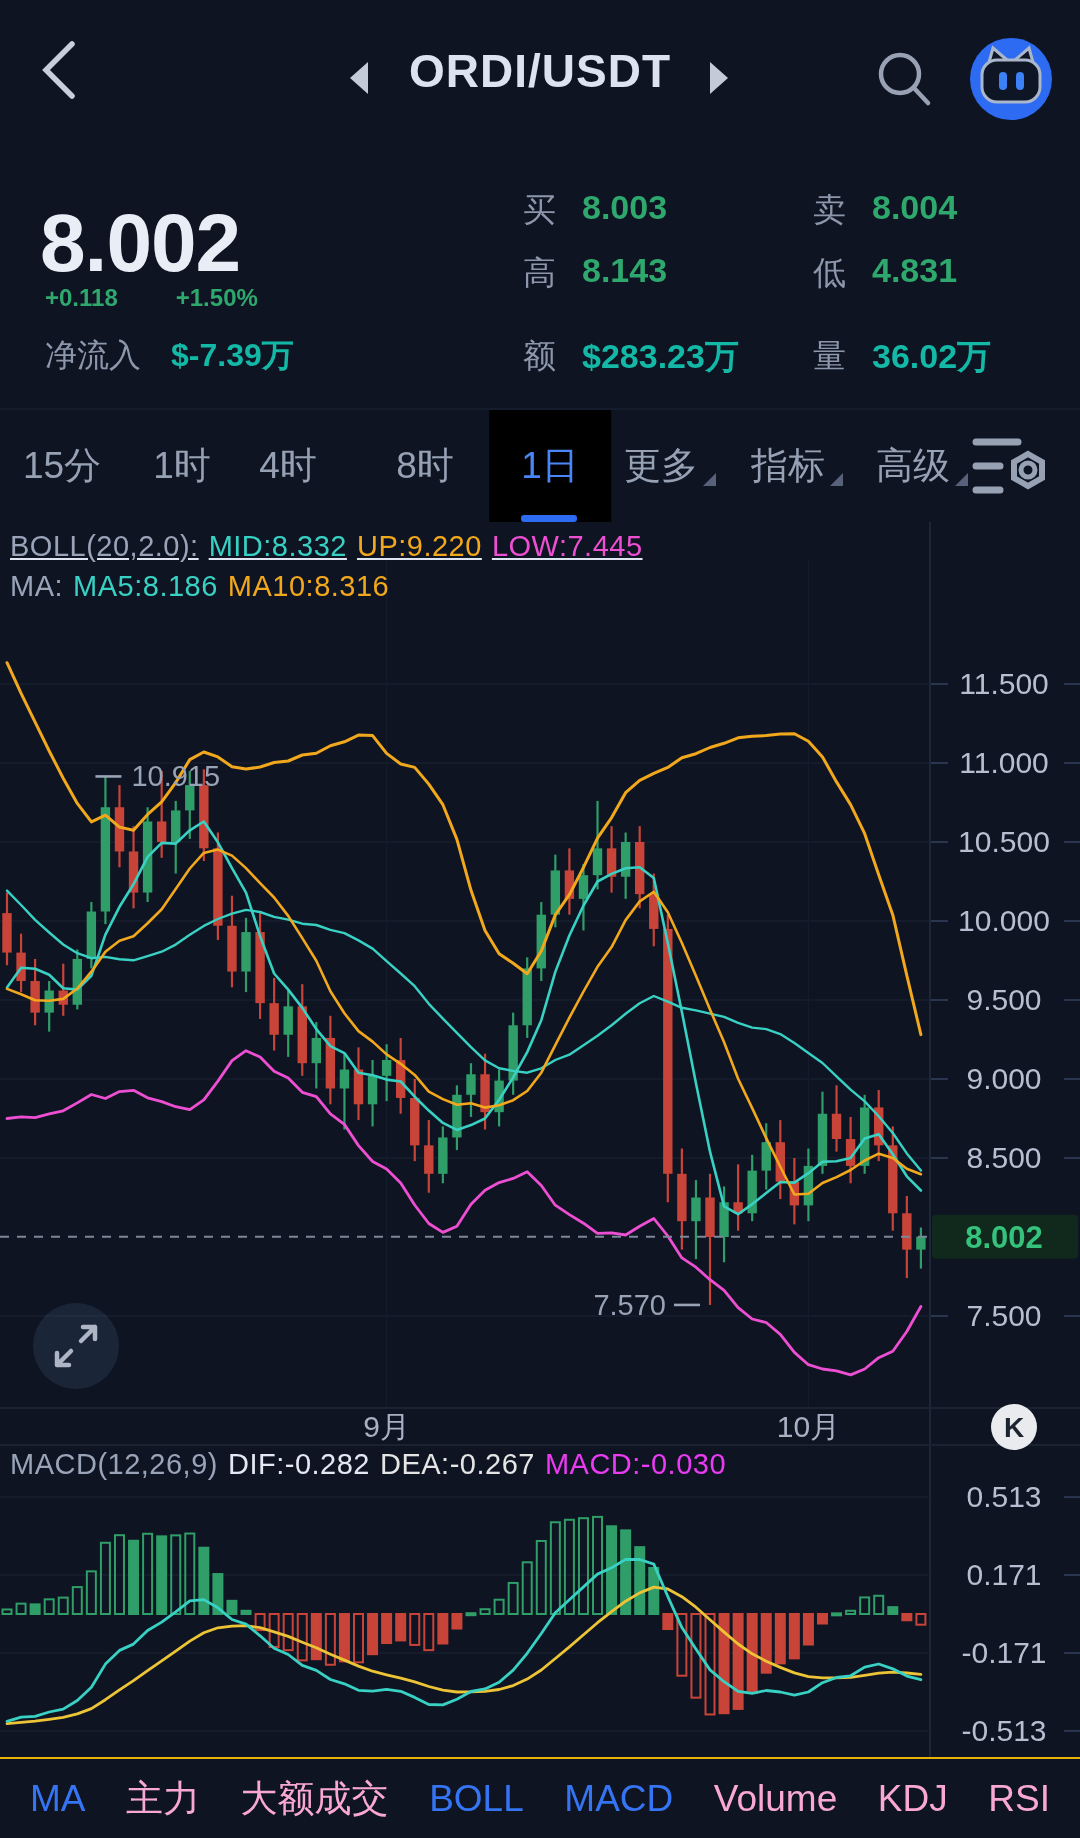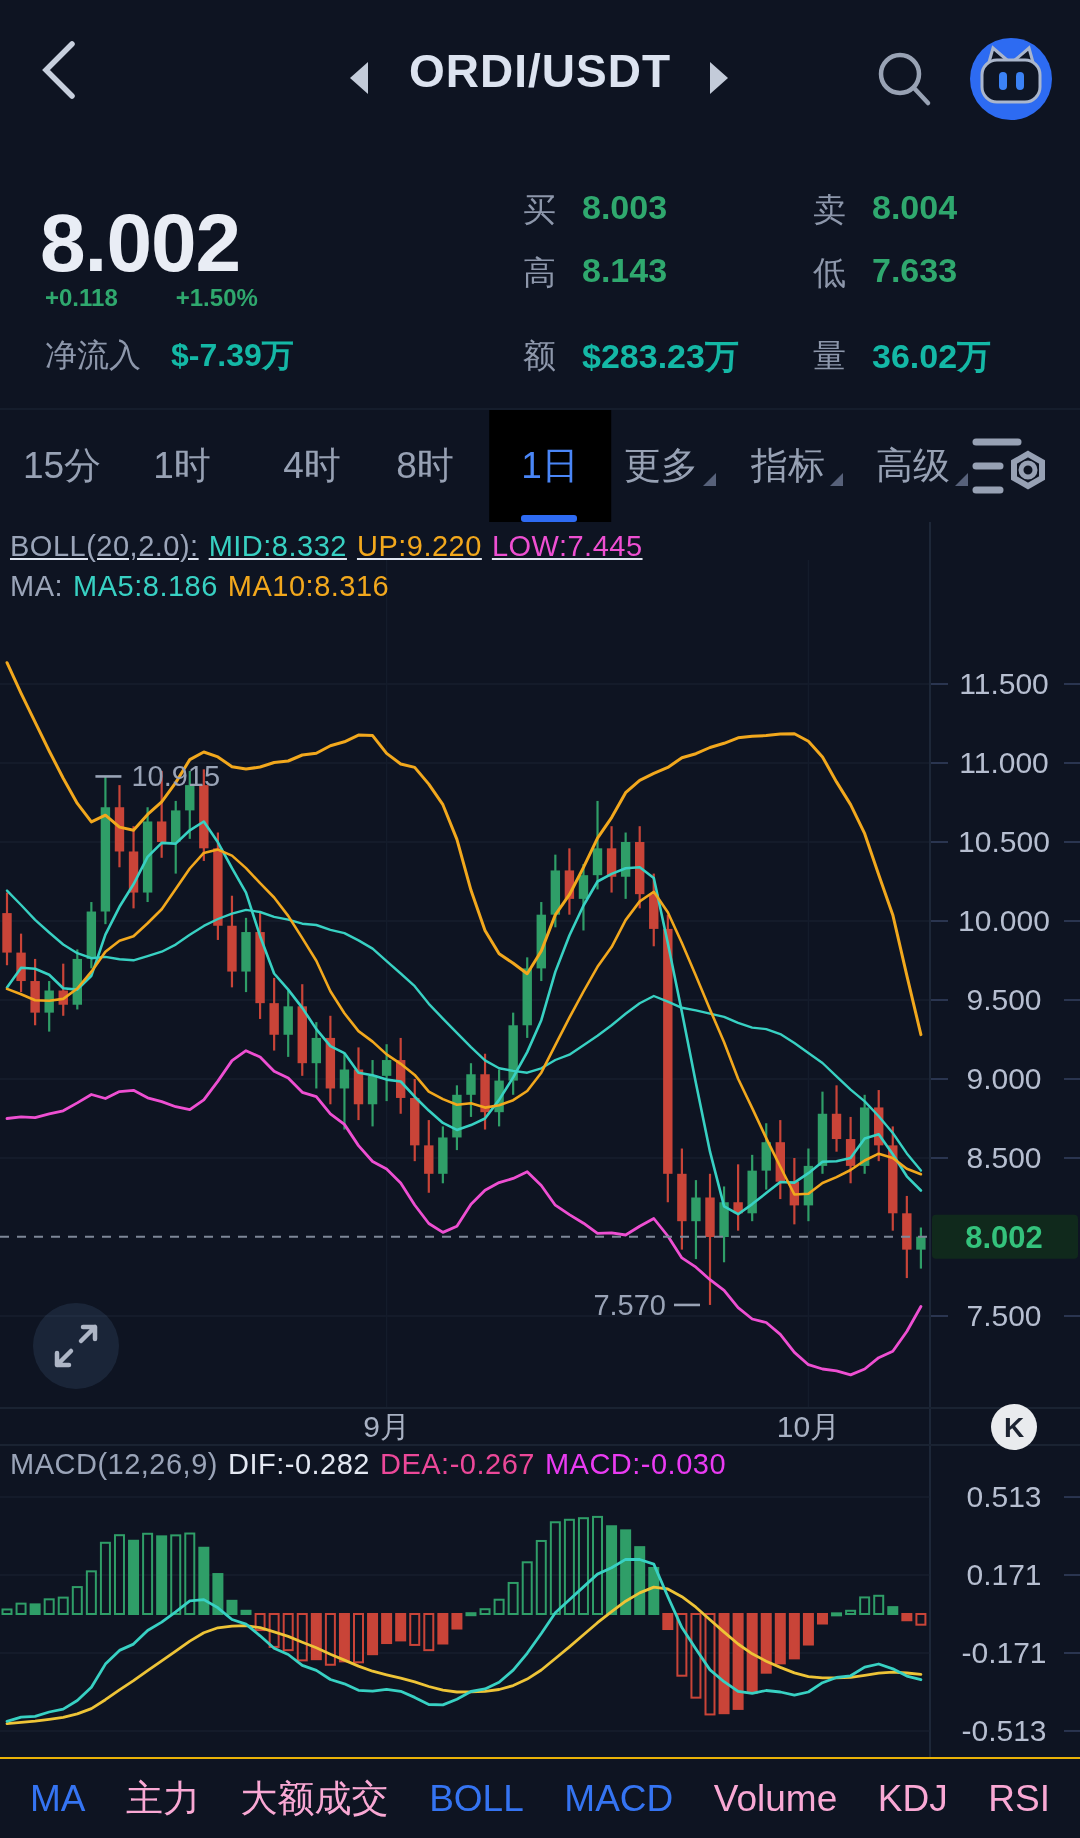--- a/index.html
+++ b/index.html
@@ -373,39 +373,39 @@
   <div class="stat overlay" style="left:813px;top:188px">
     <span class="lbl">卖</span>
     <span class="val-green">8.004</span>
   </div>
   <div class="stat overlay" style="left:523px;top:251px">
     <span class="lbl">高</span>
     <span class="val-green">8.143</span>
   </div>
   <div class="stat overlay" style="left:813px;top:251px">
     <span class="lbl">低</span>
-    <span class="val-green">7.633</span>
+    <span class="val-green">4.831</span>
   </div>
   <div class="stat overlay" style="left:523px;top:334px">
     <span class="lbl">额</span>
     <span class="val-white">$283.23万</span>
   </div>
   <div class="stat overlay" style="left:813px;top:334px">
     <span class="lbl">量</span>
     <span class="val-white">36.02万</span>
   </div>
 
   <div id="tabbar" class="abs overlay">
       <div class="tab" style="left: 62px;">
         <span>15分</span>
       </div>
       <div class="tab" style="left: 182px;">
         <span>1时</span>
       </div>
-      <div class="tab" style="left: 312px;">
+      <div class="tab" style="left: 288px;">
         <span>4时</span>
       </div>
       <div class="tab" style="left: 425px;">
         <span>8时</span>
       </div>
       <div class="tab sel" style="left: 550px;">
         <span>1日</span>
       </div>
       <div class="tab" style="left: 670px;">
         <span>更多</span>
@@ -424,21 +424,21 @@
   <svg class="abs overlay" style="left:972px;top:428px" width="78" height="76">
     <line x1="4" y1="14" x2="46" y2="14" stroke="#97a1b4" stroke-width="7" stroke-linecap="round"></line>
     <line x1="4" y1="38" x2="28" y2="38" stroke="#97a1b4" stroke-width="7" stroke-linecap="round"></line>
     <line x1="4" y1="62" x2="28" y2="62" stroke="#97a1b4" stroke-width="7" stroke-linecap="round"></line>
     <path d="M56 26 L70 34 L70 50 L56 58 L42 50 L42 34 Z" fill="#0e1422" stroke="#97a1b4" stroke-width="6"></path>
     <circle cx="56" cy="42" r="7" fill="none" stroke="#97a1b4" stroke-width="5"></circle>
   </svg>
 
   <div id="hdr-boll" class="abs overlay ind-hdr"><span style="color: rgb(154, 164, 184);">BOLL(20,2.0):</span><span style="color: rgb(56, 209, 195);">MID:8.332</span><span style="color: rgb(242, 168, 29);">UP:9.220</span><span style="color: rgb(238, 79, 210);">LOW:7.445</span></div>
   <div id="hdr-ma" class="abs overlay ind-hdr"><span style="color: rgb(154, 164, 184);">MA:</span><span style="color: rgb(56, 209, 195);">MA5:8.186</span><span style="color: rgb(242, 168, 29);">MA10:8.316</span></div>
-  <div id="hdr-macd" class="abs overlay ind-hdr"><span style="color: rgb(154, 164, 184);">MACD(12,26,9)</span><span style="color: rgb(227, 232, 242);">DIF:-0.282</span><span style="color: #ec4899;">DEA:-0.267</span><span style="color: rgb(234, 59, 242);">MACD:-0.030</span></div>
+  <div id="hdr-macd" class="abs overlay ind-hdr"><span style="color: rgb(154, 164, 184);">MACD(12,26,9)</span><span style="color: rgb(227, 232, 242);">DIF:-0.282</span><span style="color: #e5e5e5;">DEA:-0.267</span><span style="color: rgb(234, 59, 242);">MACD:-0.030</span></div>
 
   <div id="expand-btn" class="abs">
     <svg width="52" height="52">
       <path d="M31 21 L45 7 M45 7 L33 7 M45 7 L45 19" stroke="#aeb6c6" stroke-width="4.5" fill="none" stroke-linecap="round"></path>
       <path d="M21 31 L7 45 M7 45 L19 45 M7 45 L7 33" stroke="#aeb6c6" stroke-width="4.5" fill="none" stroke-linecap="round"></path>
     </svg>
   </div>
 
   <div id="bottomnav" class="abs">
       <div class="nav-item active">MA</div>

